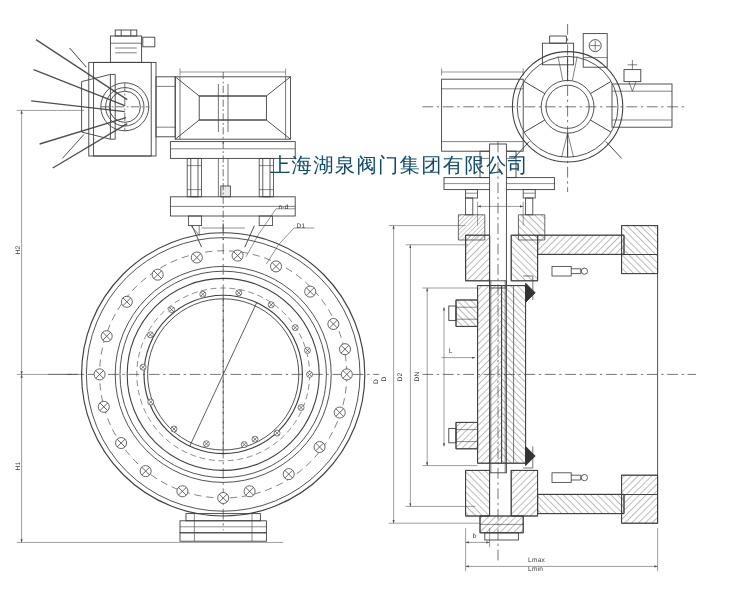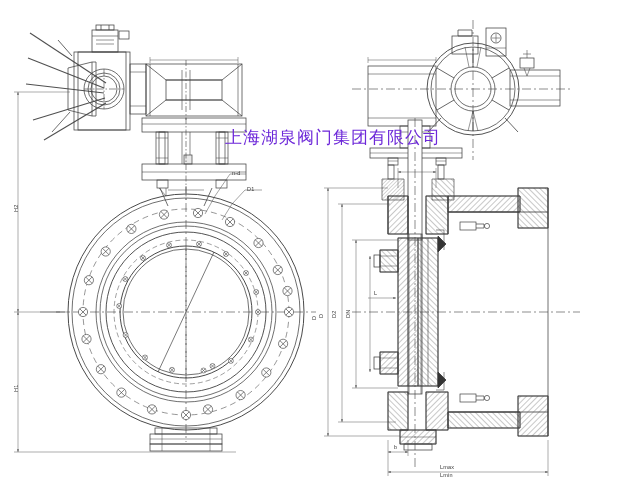--- a/index.html
+++ b/index.html
@@ -5,21 +5,21 @@
   html,body{margin:0;padding:0;background:#fff;}
   body{font-family:"Liberation Sans",sans-serif;}
   #sheet{
     position:relative;width:622px;height:500px;background:#ffffff;
     overflow:hidden;
   }
   #sheet svg{position:absolute;left:0;top:0;}
   .wm{
     position:absolute;left:225px;top:126px;
     font-family:Liberation Mono, monospace;
-    font-size:17px;letter-spacing:1px;color:#6d28d9;
+    font-size:17px;letter-spacing:1px;color:#0c4a6e;
     white-space:nowrap;user-select:none;text-align:center;
   }
   .lbl{
     position:absolute;font-family:"Liberation Sans",sans-serif;
     font-size:5.5px;color:#3a3a3a;white-space:nowrap;letter-spacing:.2px;
   }
   .lbl.rot{transform:rotate(-90deg);transform-origin:left top;}
 </style>
 </head>
 <body>

